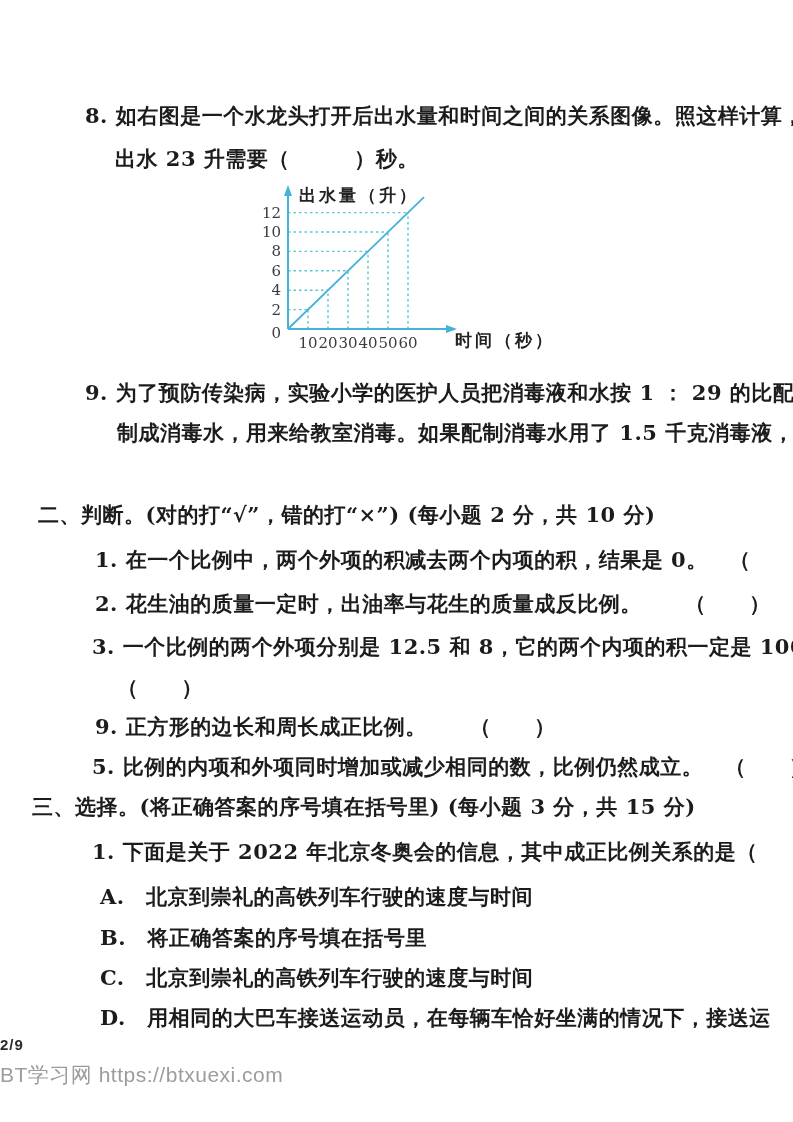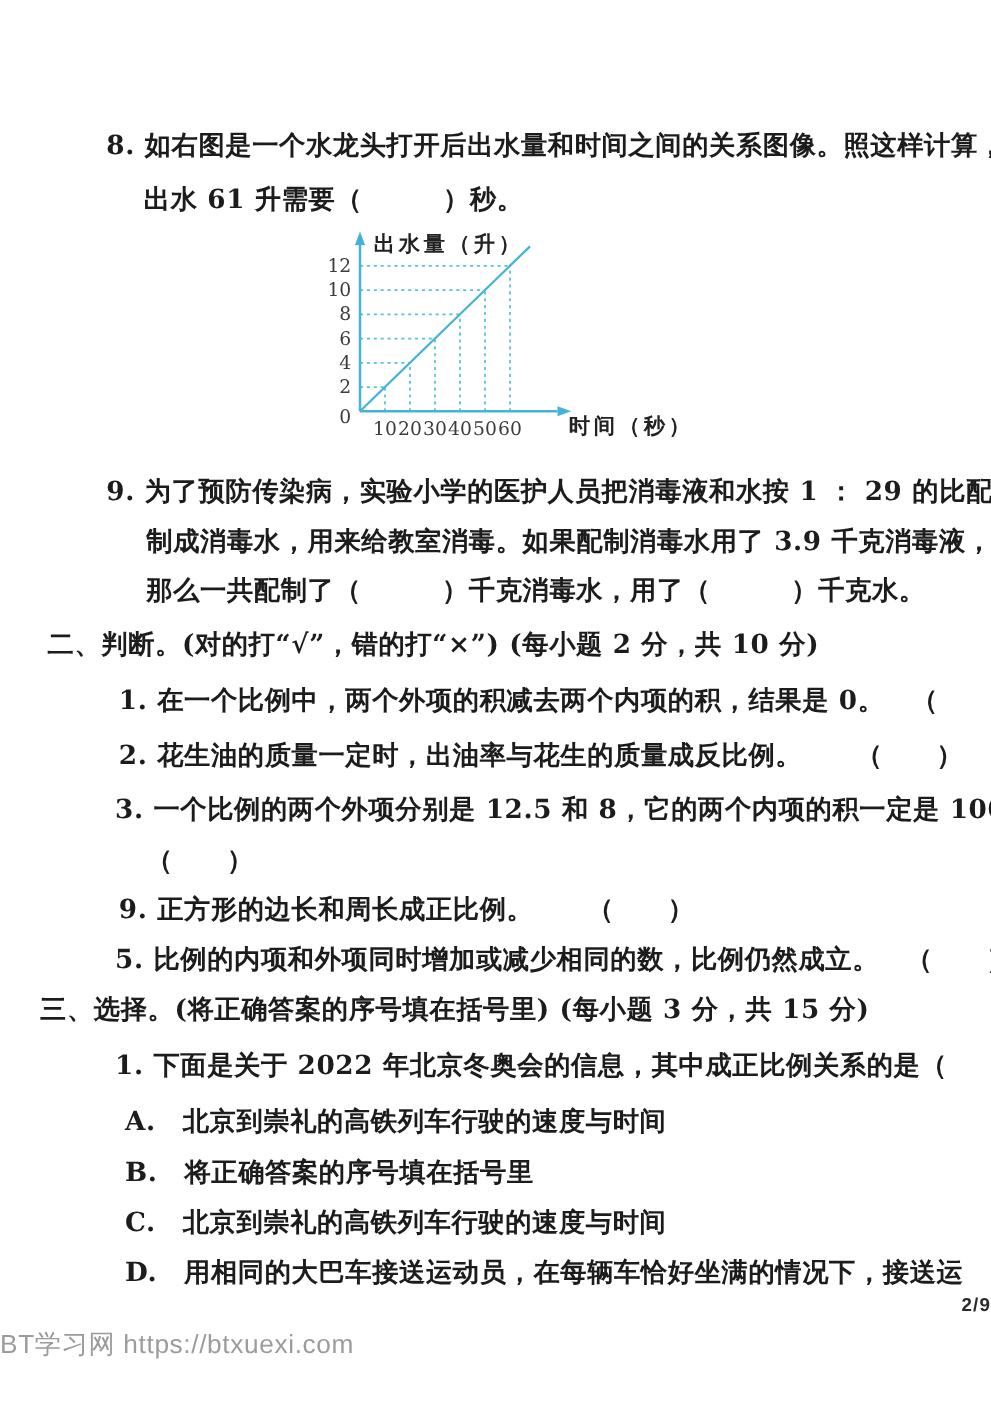--- a/index.html
+++ b/index.html
@@ -35,21 +35,21 @@
   .axis-label{
     font-family:"DejaVu Serif","Liberation Serif",serif;
     font-size:17px;
     fill:#222222;
     letter-spacing:3px;
     font-weight:bold;
   }
   .page-num{
     position:absolute;
     left:0;top:1036px;width:100%;
-    text-align:right;
+    text-align:left;
     font-family:"Liberation Sans","DejaVu Sans",sans-serif;
     font-size:15px;font-weight:bold;
     letter-spacing:1px;
     color:#2a2a2a;
   }
   .watermark{
     position:absolute;
     left:0;top:1061px;width:100%;
     text-align:left;
     font-family:"Liberation Sans","DejaVu Sans",sans-serif;
@@ -57,21 +57,21 @@
     color:#9c9c9c;
     letter-spacing:0.5px;
   }
 </style>
 </head>
 <body>
 
 <div class="page">
 
   <div class="line" style="left:85px;top:103px">8. 如右图是一个水龙头打开后出水量和时间之间的关系图像。照这样计算，</div>
-  <div class="line" style="left:115px;top:146px">出水 61 升需要（　　　）秒。</div>
+  <div class="line" style="left:115px;top:146px">出水 23 升需要（　　　）秒。</div>
 
   <div class="chart-wrap">
     <svg id="chart-svg" viewBox="0 0 300 178">
         <line x1="40" y1="127.6" x2="60" y2="127.6" stroke="#55c6d2" stroke-width="1.4" stroke-dasharray="2.5,3"></line>
         <line x1="60" y1="147" x2="60" y2="127.6" stroke="#55c6d2" stroke-width="1.4" stroke-dasharray="2.5,3"></line>
         <line x1="40" y1="108.2" x2="80" y2="108.2" stroke="#55c6d2" stroke-width="1.4" stroke-dasharray="2.5,3"></line>
         <line x1="80" y1="147" x2="80" y2="108.2" stroke="#55c6d2" stroke-width="1.4" stroke-dasharray="2.5,3"></line>
         <line x1="40" y1="88.80000000000001" x2="100" y2="88.80000000000001" stroke="#55c6d2" stroke-width="1.4" stroke-dasharray="2.5,3"></line>
         <line x1="100" y1="147" x2="100" y2="88.80000000000001" stroke="#55c6d2" stroke-width="1.4" stroke-dasharray="2.5,3"></line>
         <line x1="40" y1="69.4" x2="120" y2="69.4" stroke="#55c6d2" stroke-width="1.4" stroke-dasharray="2.5,3"></line>
@@ -97,22 +97,21 @@
         <text x="100" y="166" text-anchor="middle" class="tick">30</text>
         <text x="120" y="166" text-anchor="middle" class="tick">40</text>
         <text x="140" y="166" text-anchor="middle" class="tick">50</text>
         <text x="160" y="166" text-anchor="middle" class="tick">60</text>
         <text x="51" y="19" class="axis-label">出水量（升）</text>
         <text x="207" y="164" class="axis-label">时间（秒）</text>
       </svg>
   </div>
 
   <div class="line" style="left:85px;top:380px">9.  为了预防传染病，实验小学的医护人员把消毒液和水按 1 ： 29 的比配</div>
-  <div class="line" style="left:117px;top:420px">制成消毒水，用来给教室消毒。如果配制消毒水用了 3.9 千克消毒液，</div>
-  <div class="line" style="left:117px;top:459px">那么一共配制了（　　　）千克消毒水，用了（　　　）千克水。</div>
+  <div class="line" style="left:117px;top:420px">制成消毒水，用来给教室消毒。如果配制消毒水用了 1.5 千克消毒液，</div>
 
   <div class="line sec-header" style="left:38px;top:502px">二、判断。(对的打“√”，错的打“×”) (每小题 2 分，共 10 分)</div>
   <div class="line" style="left:95px;top:547px">1. 在一个比例中，两个外项的积减去两个内项的积，结果是 0。　（　　）</div>
   <div class="line" style="left:95px;top:591px">2.  花生油的质量一定时，出油率与花生的质量成反比例。　　（　　）</div>
   <div class="line" style="left:92px;top:634px">3. 一个比例的两个外项分别是 12.5 和 8，它的两个内项的积一定是 100。</div>
   <div class="line" style="left:117px;top:675px">（　　）</div>
   <div class="line" style="left:95px;top:714px">9.  正方形的边长和周长成正比例。　　（　　）</div>
   <div class="line" style="left:92px;top:754px">5. 比例的内项和外项同时增加或减少相同的数，比例仍然成立。　（　　）</div>
 
   <div class="line sec-header" style="left:32px;top:794px">三、选择。(将正确答案的序号填在括号里) (每小题 3 分，共 15 分)</div>

